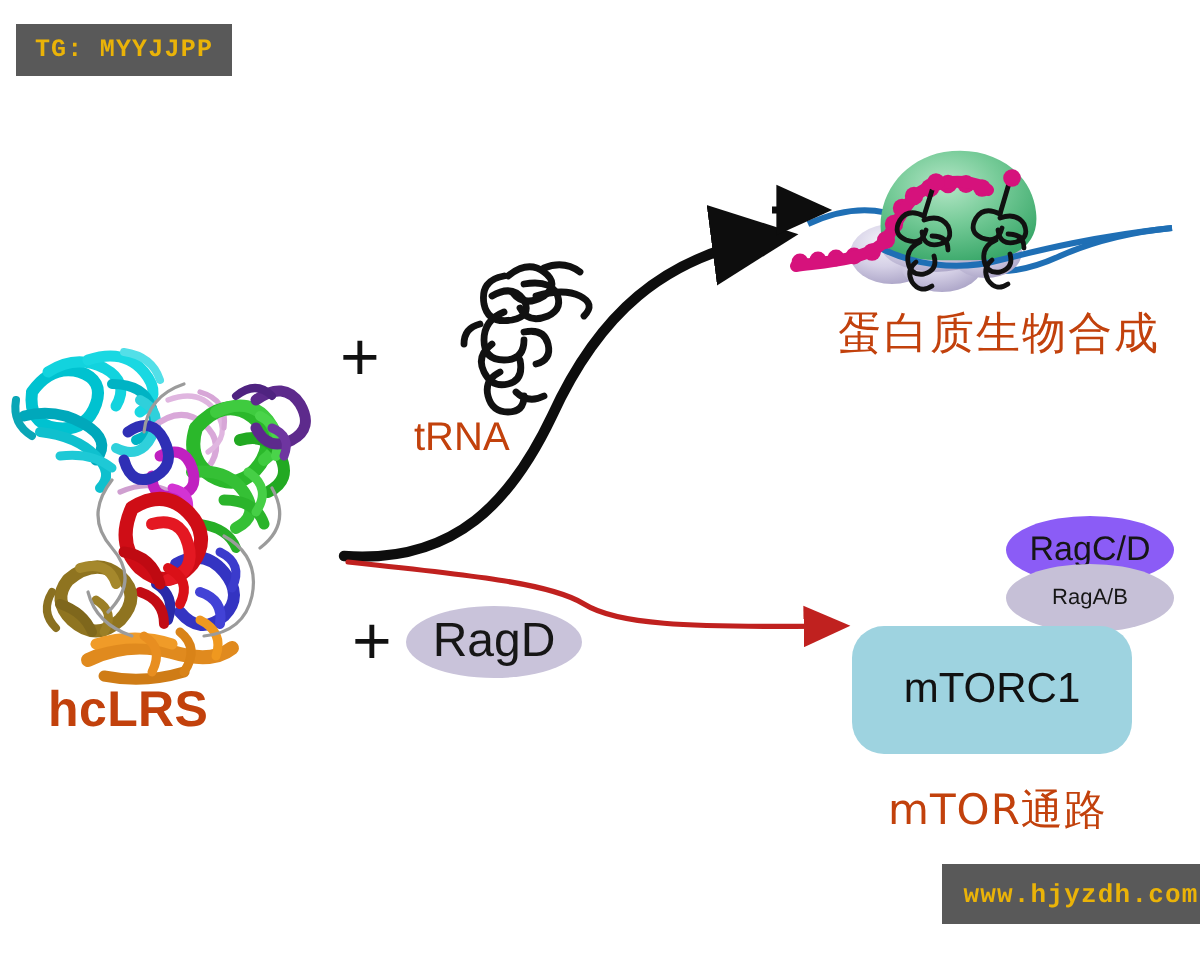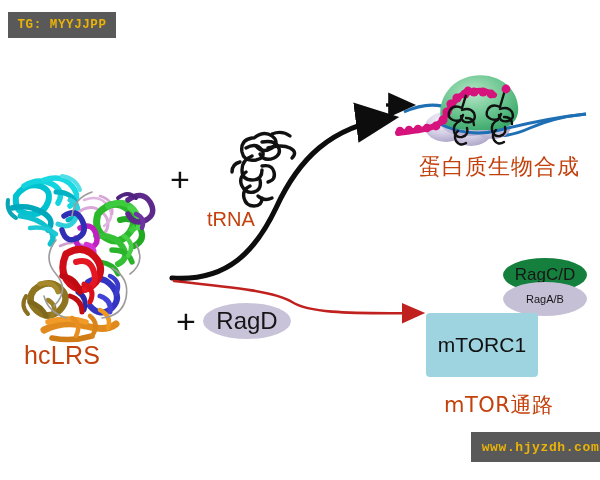--- a/index.html
+++ b/index.html
@@ -56,20 +56,21 @@
   .lbl {
     position: absolute;
     white-space: nowrap;
     color: #c2410c;
   }
   #lbl-hclrs {
     left: 24px;
     top: 341px;
     font-size: 25px;
     letter-spacing: 0.2px;
+    font-weight: bold;
   }
   #lbl-trna {
     left: 207px;
     top: 208px;
     font-size: 20px;
   }
   #lbl-protein-synth {
     left: 419px;
     top: 152px;
     font-size: 22px;
@@ -111,37 +112,37 @@
     width: 88px;
     height: 36px;
     font-size: 24px;
   }
   #node-ragcd {
     left: 503px;
     top: 258px;
     width: 84px;
     height: 34px;
     font-size: 17px;
-    background: #15803d;
+    background: #8b5cf6;
   }
   #node-ragab {
     left: 503px;
     top: 282px;
     width: 84px;
     height: 34px;
     font-size: 11px;
     background: #c6c0d7;
   }
   #node-mtorc1 {
     position: absolute;
     left: 426px;
     top: 313px;
-    width: 112px;
+    width: 140px;
     height: 64px;
-    border-radius: 4px;
+    border-radius: 16px;
     background: #9ed3e0;
     display: flex;
     align-items: center;
     justify-content: center;
     font-size: 21px;
     color: #111;
   }
 </style>
 </head>
 <body>

